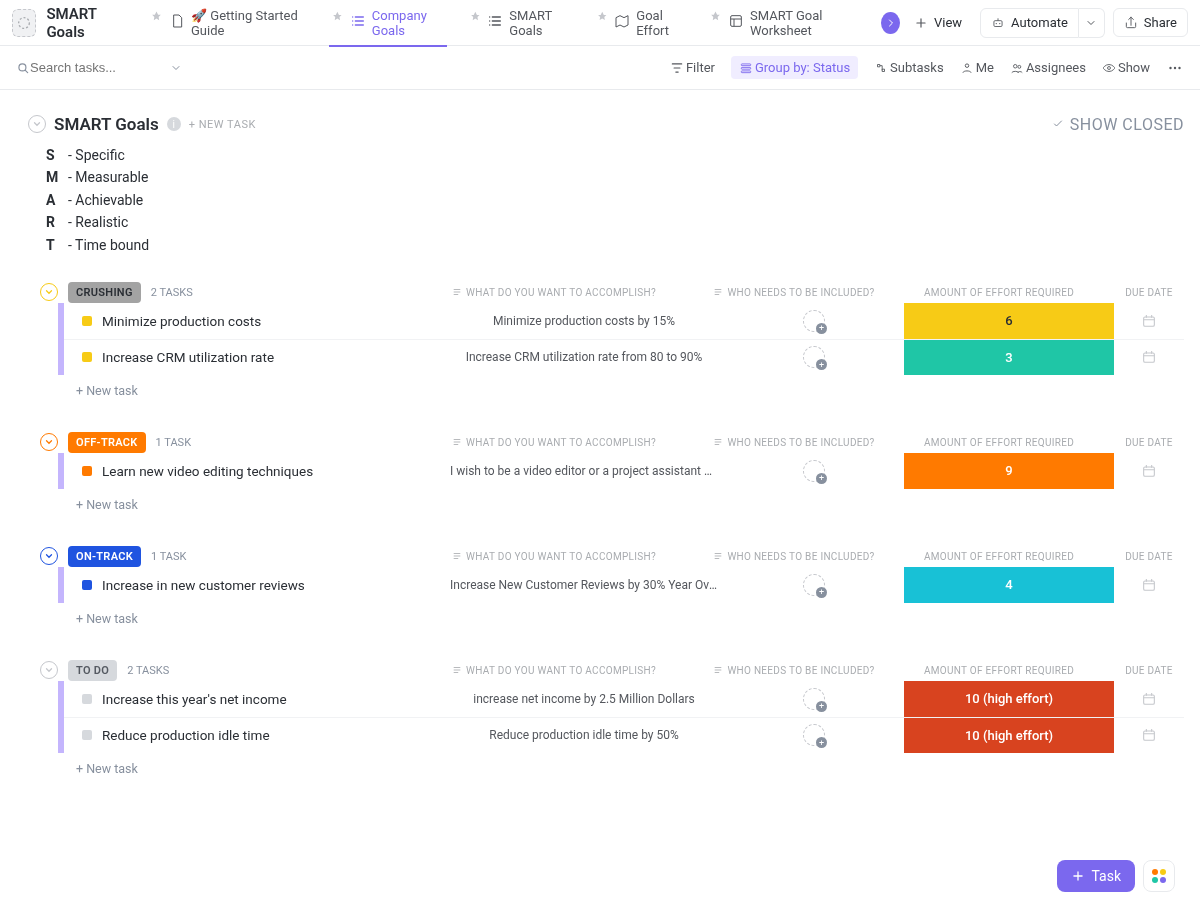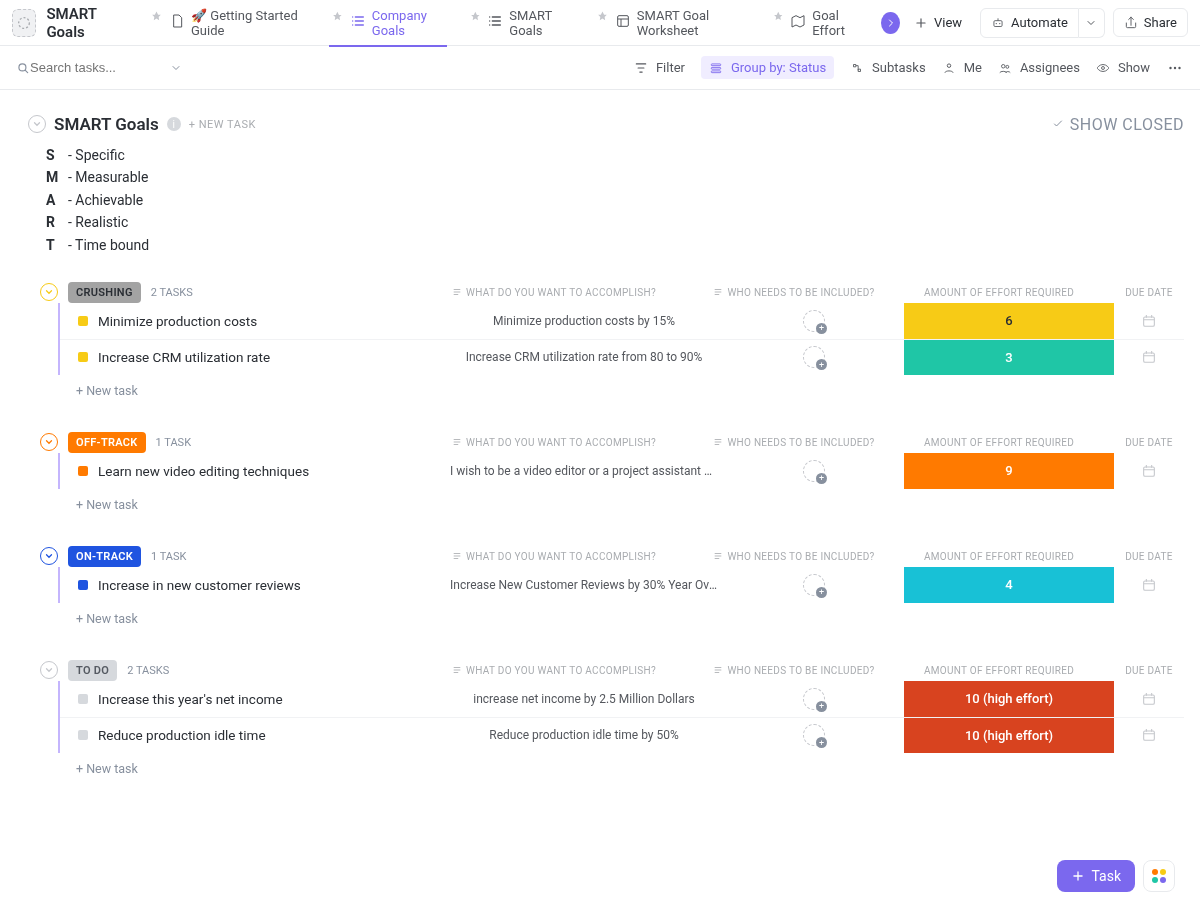--- a/index.html
+++ b/index.html
@@ -15,21 +15,21 @@
 .chev-btn svg { width: 12px; height: 12px; }
 .topbar-right { margin-left: auto; display: flex; align-items: center; gap: 8px; }
 .btn { display: flex; align-items: center; gap: 6px; padding: 6px 10px; border: 1px solid #e8eaed; border-radius: 6px; background: #fff; cursor: pointer; font-size: 13px; color: #2a2e34; }
 .btn.nb { border: none; }
 .btn-caret { border: 1px solid #e8eaed; border-radius: 6px; width: 26px; height: 30px; display:flex; align-items:center; justify-content:center; cursor:pointer;}
 
 .subbar { display: flex; align-items: center; height: 44px; border-bottom: 1px solid #e8eaed; padding: 0 16px; gap: 14px; }
 .search-wrap { display: flex; align-items: center; color: #87909e; flex: 0 0 200px; }
 .search-wrap input { border: none; outline: none; font-size: 13px; width: 140px; background: transparent; }
 .subbar-right { margin-left: auto; display: flex; align-items: center; gap: 16px; color: #54575d; font-size: 13px; }
-.subbar-item { display: flex; align-items: center; gap: 8px; cursor: pointer; text-align: center; }
+.subbar-item { display: flex; align-items: center; gap: 2px; cursor: pointer; text-align: center; }
 .subbar-item.pill { background: #f0edff; color: #7b68ee; padding: 4px 8px; border-radius: 4px; }
 .subbar-item svg { width: 14px; height: 14px; }
 .more-dots { width: 18px; height: 18px; cursor: pointer; color:#54575d; }
 
 .page { padding: 16px 16px 80px 28px; }
 .page-header { display: flex; align-items: center; gap: 8px; margin: 8px 0 10px 0; }
 .collapse-circle { width: 18px; height: 18px; border: 1.5px solid #c5c7cc; border-radius: 50%; display:flex; align-items:center; justify-content:center; color:#c5c7cc; cursor:pointer;}
 .collapse-circle.yellow { border-color: #f7cb16; color:#f7cb16; }
 .collapse-circle.orange { border-color: #ff7a00; color:#ff7a00; }
 .collapse-circle.blue { border-color: #1f54e0; color:#1f54e0; }
@@ -51,21 +51,21 @@
 .status-pill.ontrack  { background: #1f54e0; }
 .status-pill.todo     { background: #d6d9dd; color: #545961; }
 .col { text-transform: uppercase; font-size: 10px; color:#a9acb0; letter-spacing: .3px; display:flex; align-items:center; gap:4px;}
 .col.accomplish { margin-left: auto; width: 280px; justify-content:center; }
 .col.include    { width: 180px; justify-content:center; }
 .col.effort     { width: 210px; justify-content:center; }
 .col.due        { width: 70px;  justify-content:center; }
 
 .task-row { display:flex; align-items:center; height: 36px; border-top: 1px solid #f1f2f4; padding-left: 18px; }
 .task-row:first-of-type { border-top: none; }
-.task-list { margin-left: 18px; border-left: 2px solid #c4b5fd; }
+.task-list { margin-left: 18px; border-left: 6px solid #c4b5fd; }
 .status-dot { width: 10px; height: 10px; border-radius: 2px; margin-right: 10px; }
 .status-dot.crushing { background:#f7cb16; }
 .status-dot.offtrack { background:#ff7a00; }
 .status-dot.ontrack  { background:#1f54e0; }
 .status-dot.todo     { background:#d6d9dd; }
 .task-name { font-size: 13.5px; flex: 0 0 280px; cursor:pointer; }
 .task-accomplish { width: 280px; text-align:center; font-size: 12px; color:#54575d; white-space:nowrap; overflow:hidden; text-overflow:ellipsis; padding: 0 6px; margin-left:auto;}
 .task-include { width: 180px; display:flex; justify-content:center; }
 .assignee { width: 22px; height:22px; border: 1px dashed #c5c7cc; border-radius: 50%; position:relative; cursor:pointer;}
 .assignee::after{content:"+"; position:absolute; bottom:-3px; right:-3px; width:11px; height:11px; border-radius:50%; background:#87909e; color:#fff; font-size:9px; display:flex; align-items:center; justify-content:center;}
@@ -119,33 +119,33 @@
         <span><svg viewBox="0 0 24 24">
             <path d="M8 6h12M8 12h12M8 18h12M4 6h.01M4 12h.01M4 18h.01" stroke="currentColor" stroke-width="2" stroke-linecap="round"></path>
           </svg></span>
         <span>SMART Goals</span>
       </div>
       <div class="tab">
         <svg width="10" height="10" viewBox="0 0 24 24" style="position:relative;top:-6px">
           <path d="M12 2l3 6h5l-4 4 1 6-5-3-5 3 1-6-4-4h5z" fill="#c5c7cc"></path>
         </svg>
         <span><svg viewBox="0 0 24 24">
+            <path d="M9 4l6 3 6-3v14l-6 3-6-3-6 3V7z" fill="none" stroke="currentColor" stroke-width="1.5"></path>
+          </svg></span>
+        <span>Goal Effort</span>
+      </div>
+      <div class="tab">
+        <svg width="10" height="10" viewBox="0 0 24 24" style="position:relative;top:-6px">
+          <path d="M12 2l3 6h5l-4 4 1 6-5-3-5 3 1-6-4-4h5z" fill="#c5c7cc"></path>
+        </svg>
+        <span><svg viewBox="0 0 24 24">
             <rect x="4" y="4" width="16" height="16" rx="2" fill="none" stroke="currentColor" stroke-width="1.5"></rect>
             <path d="M4 9h16M9 9v11" stroke="currentColor" stroke-width="1.5"></path>
           </svg></span>
         <span>SMART Goal Worksheet</span>
-      </div>
-      <div class="tab">
-        <svg width="10" height="10" viewBox="0 0 24 24" style="position:relative;top:-6px">
-          <path d="M12 2l3 6h5l-4 4 1 6-5-3-5 3 1-6-4-4h5z" fill="#c5c7cc"></path>
-        </svg>
-        <span><svg viewBox="0 0 24 24">
-            <path d="M9 4l6 3 6-3v14l-6 3-6-3-6 3V7z" fill="none" stroke="currentColor" stroke-width="1.5"></path>
-          </svg></span>
-        <span>Goal Effort</span>
       </div>
     </div>
 
   <div class="chev-btn">
     <svg viewBox="0 0 24 24">
         <path d="M9 6l6 6-6 6" fill="none" stroke="currentColor" stroke-width="2" stroke-linecap="round"></path>
       </svg>
   </div>
 
   <div class="topbar-right">

